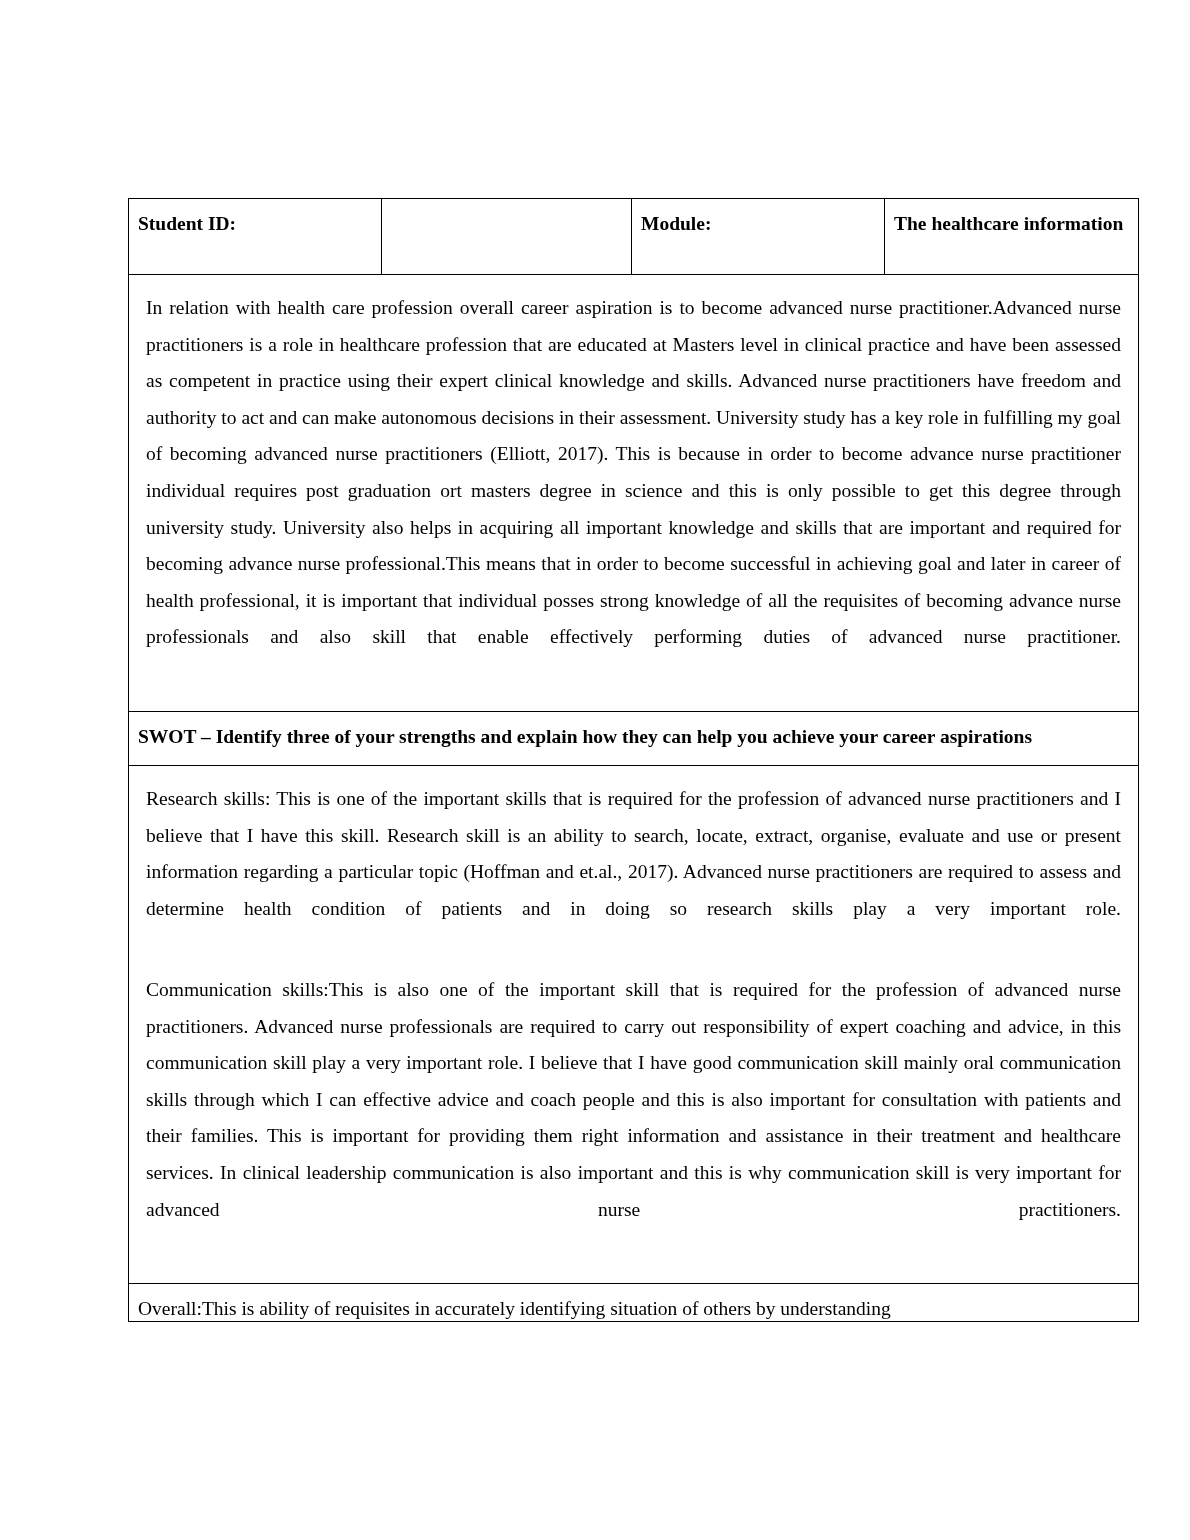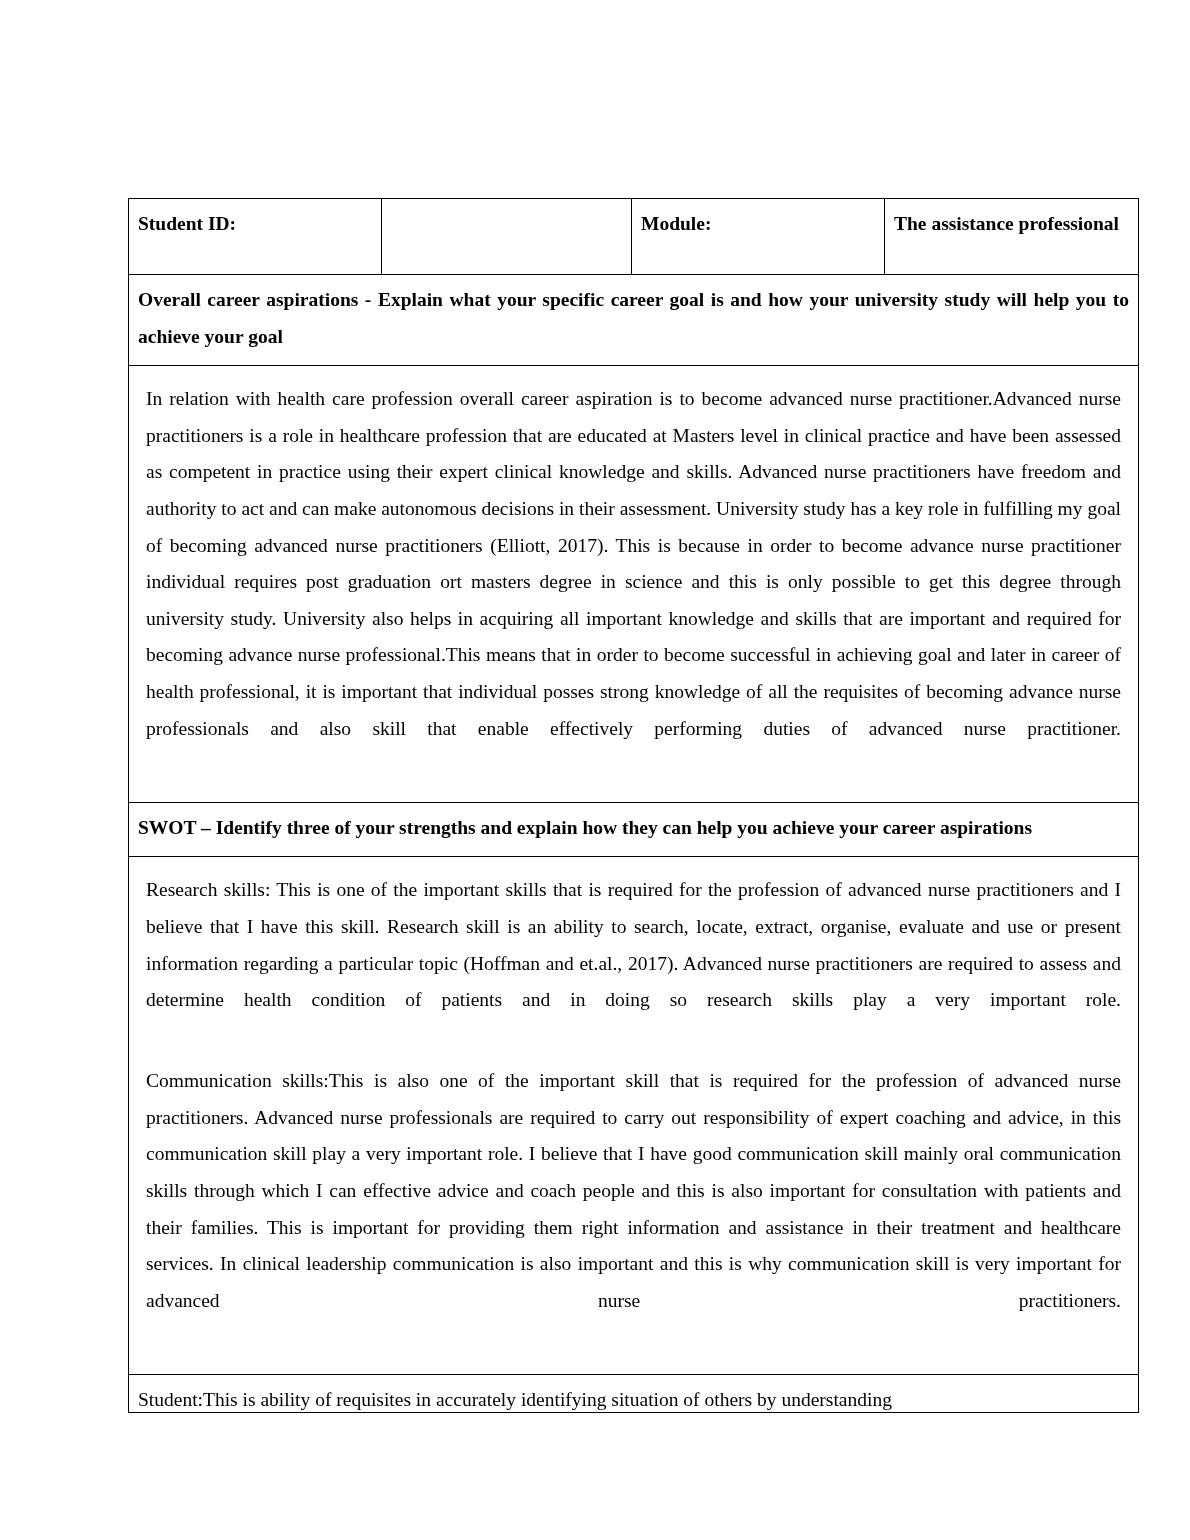--- a/index.html
+++ b/index.html
@@ -81,26 +81,23 @@
 
 <div class="page">
 
   <table class="doc-table">
     <tbody>
 
       <tr>
         <td class="col1 hdr-cell">Student ID:</td>
         <td class="col2 hdr-cell blank"></td>
         <td class="col3 hdr-cell">Module:</td>
-        <td class="col4 hdr-cell">The assistance professional</td>
+        <td class="col4 hdr-cell">The healthcare information</td>
       </tr>
 
-      <tr>
-        <td colspan="4" class="heading-cell">Overall career aspirations - Explain what your specific career goal is and how your university study will help you to achieve your goal</td>
-      </tr>
 
       <tr>
         <td colspan="4" class="body-cell">
           <p class="p">
             <span>In relation with health care profession overall career aspiration is to become advanced nurse practitioner.Advanced nurse practitioners is a role in healthcare profession that are educated at Masters level in clinical practice and have been assessed as competent in practice using their expert clinical knowledge and skills. Advanced nurse practitioners have freedom and authority to act and can make autonomous decisions in their assessment. University study has a key role in fulfilling my goal of becoming advanced nurse practitioners (Elliott, 2017). This is because in order to become advance nurse practitioner individual requires post graduation ort masters degree in science and this is only possible to get this degree through university study. University also helps in acquiring all important knowledge and skills that are important and required for becoming advance nurse professional.This means that in order to become successful in achieving goal and later in career of health professional, it is important that individual posses strong knowledge of all the requisites of becoming advance nurse professionals and also skill that enable effectively performing duties of advanced nurse practitioner.</span>
           </p>
         </td>
       </tr>
 
       <tr>
@@ -114,20 +111,20 @@
           </p>
           <p class="p">
             <span class="lead">Communication skills:</span><span>This is also one of the important skill that is required for the profession of advanced nurse practitioners. Advanced nurse professionals are required to carry out responsibility of expert coaching and advice, in this communication skill play a very important role. I believe that I have good communication skill mainly oral communication skills through which I can effective advice and coach people and this is also important for consultation with patients and their families. This is important for providing them right information and assistance in their treatment and healthcare services. In clinical leadership communication is also important and this is why communication skill is very important for advanced nurse practitioners.</span>
           </p>
         </td>
       </tr>
 
       <tr class="clip-row">
         <td colspan="4" class="body-cell">
           <span class="clip-inner">
-            <span class="lead">Student:</span><span>This is ability of requisites in accurately identifying situation of others by understanding</span>
+            <span class="lead">Overall:</span><span>This is ability of requisites in accurately identifying situation of others by understanding</span>
           </span>
         </td>
       </tr>
     </tbody>
   </table>
 
 </div>
 
 </body></html>

